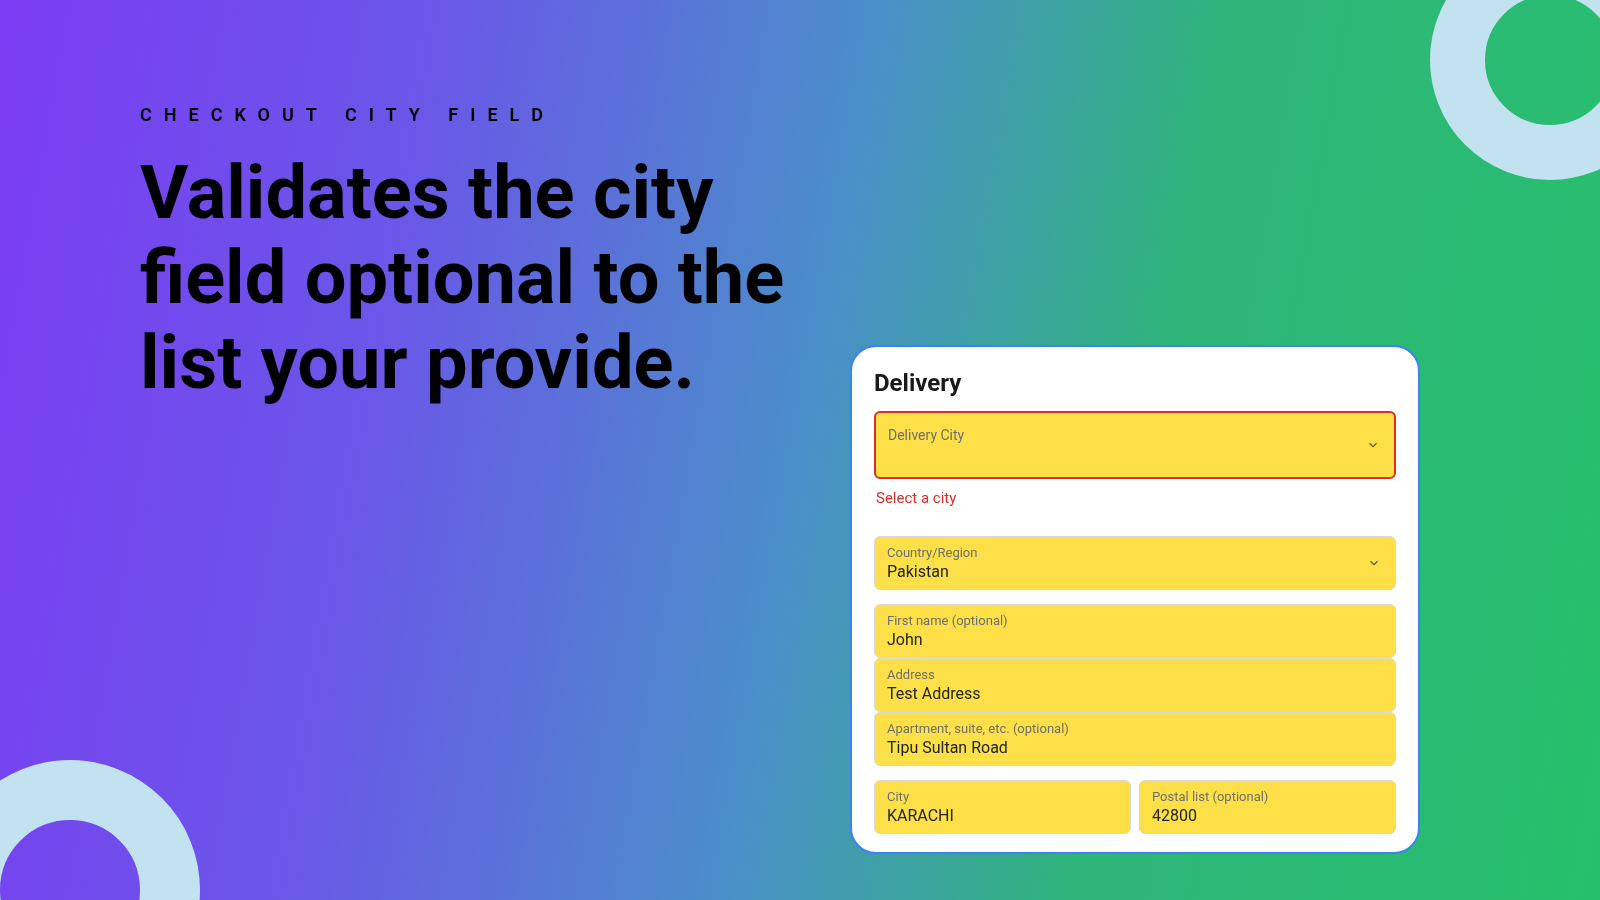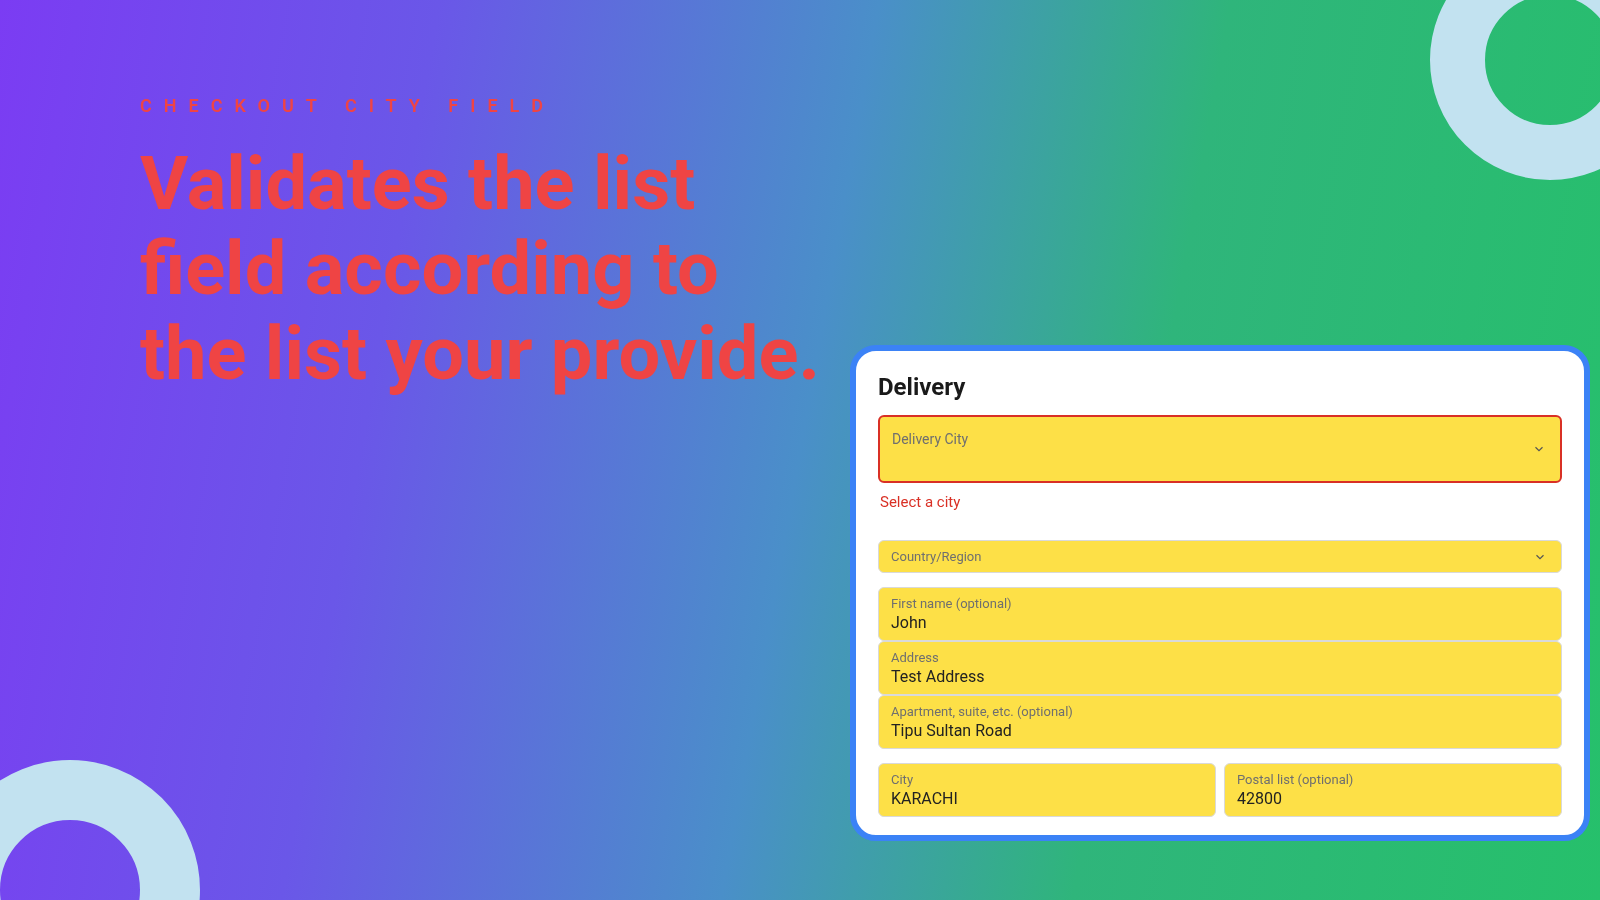--- a/index.html
+++ b/index.html
@@ -25,42 +25,42 @@
     border-width: 55px;
     top: -60px; right: -70px;
   }
   .ring-bl {
     width: 260px; height: 260px;
     border-width: 60px;
     bottom: -120px; left: -60px;
   }
   .hero {
     position: absolute;
-    top: 95px; left: 140px;
-    color: #ef4444;
+    top: 104px; left: 140px;
+    color: #000000;
     max-width: 700px;
   }
   .eyebrow {
     font-size: 18px;
     letter-spacing: 12px;
     font-weight: 600;
     margin-bottom: 25px;
     text-transform: uppercase;
   }
   .headline {
     font-size: 74px;
     line-height: 1.15;
     font-weight: 700;
   }
   .card {
     position: absolute;
     top: 345px; left: 850px;
-    width: 740px;
+    width: 570px;
     background: #fff;
-    border: 6px solid #3b82f6;
+    border: 2px solid #3b82f6;
     border-radius: 26px;
     padding: 22px 22px 18px 22px;
     color: #1a1a1a;
   }
   .card-title {
     font-size: 24px;
     font-weight: 700;
     margin-bottom: 14px;
   }
   .field {
@@ -108,39 +108,40 @@
 </style>
 </head>
 <body>
 
 <div class="bg"></div>
 <div class="ring ring-tr"></div>
 <div class="ring ring-bl"></div>
 
 <div class="hero">
   <div class="eyebrow">CHECKOUT CITY FIELD</div>
-  <div class="headline">Validates the list field according to the list your provide.</div>
+  <div class="headline">Validates the city field optional to the list your provide.</div>
 </div>
 
 <div class="card">
   <div class="card-title">Delivery</div>
 
   <div class="field error empty delivery-city">
     <div class="label">Delivery City</div>
     <div class="value"></div>
     <span class="chev">
       <svg viewBox="0 0 24 24" fill="none" stroke="#555" stroke-width="2">
           <polyline points="6 9 12 15 18 9"></polyline>
         </svg>
     </span>
   </div>
   <div class="err-text">Select a city</div>
 
   <div class="field">
     <div class="label">Country/Region</div>
+    <div class="value">Pakistan</div>
     <span class="chev">
       <svg viewBox="0 0 24 24" fill="none" stroke="#555" stroke-width="2">
           <polyline points="6 9 12 15 18 9"></polyline>
         </svg>
     </span>
   </div>
 
   <div class="row">
     <div class="field">
       <div class="label">First name (optional)</div>

